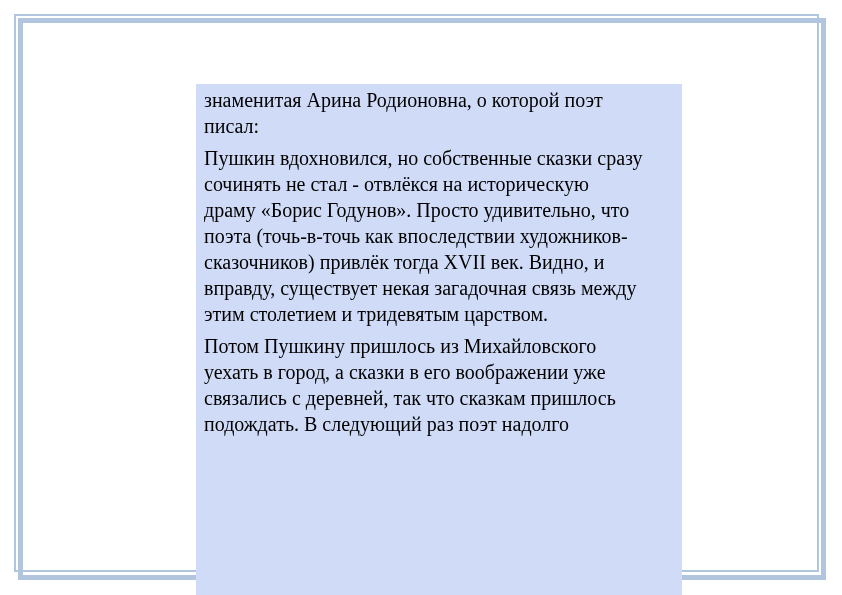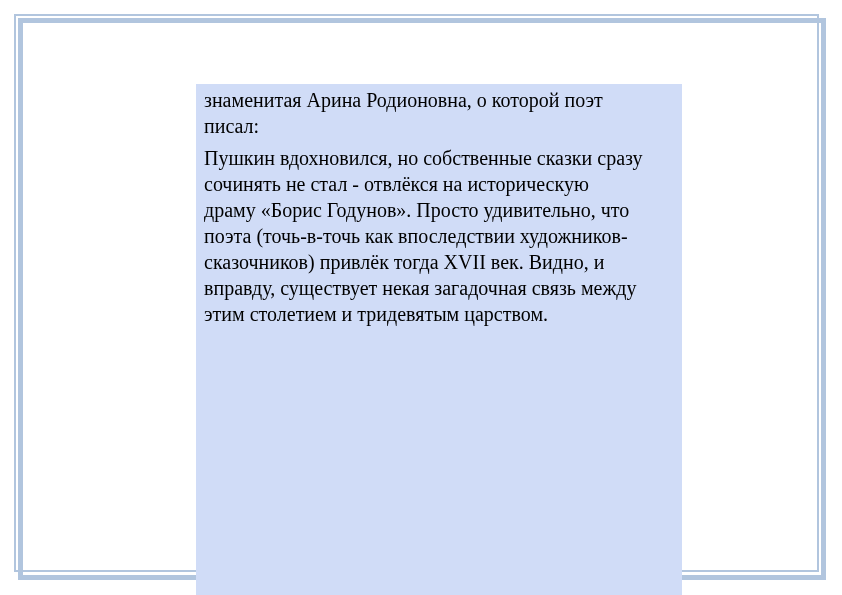--- a/index.html
+++ b/index.html
@@ -53,14 +53,18 @@
   <div class="text-block">
     <p class="para">знаменитая Арина Родионовна, о которой поэт
 писал:</p>
     <p class="para">Пушкин вдохновился, но собственные сказки сразу
 сочинять не стал - отвлёкся на историческую
 драму «Борис Годунов». Просто удивительно, что
 поэта (точь-в-точь как впоследствии художников-
 сказочников) привлёк тогда XVII век. Видно, и
 вправду, существует некая загадочная связь между
 этим столетием и тридевятым царством.</p>
+    <p class="para">Потом Пушкину пришлось из Михайловского
+уехать в город, а сказки в его воображении уже
+связались с деревней, так что сказкам пришлось
+подождать. В следующий раз поэт надолго</p>
   </div>
 </div>
 
 </body></html>

